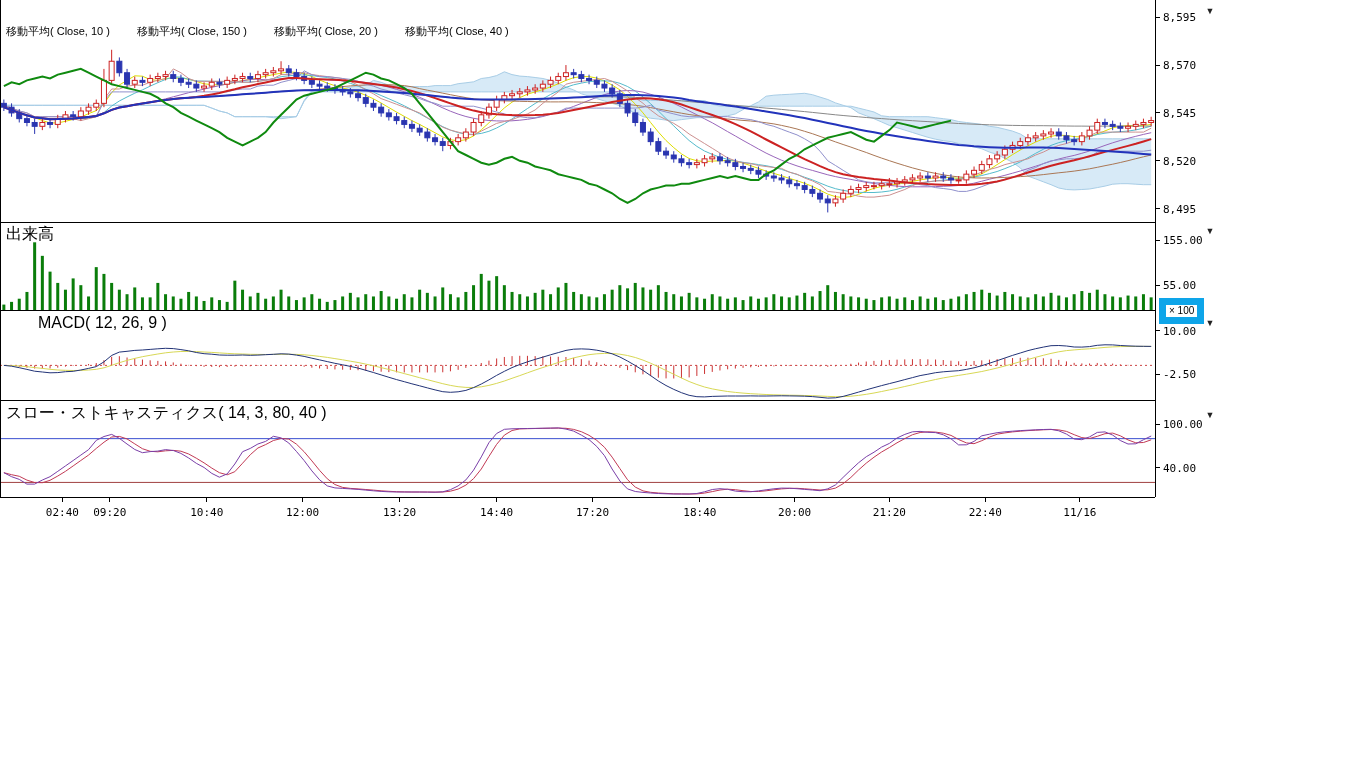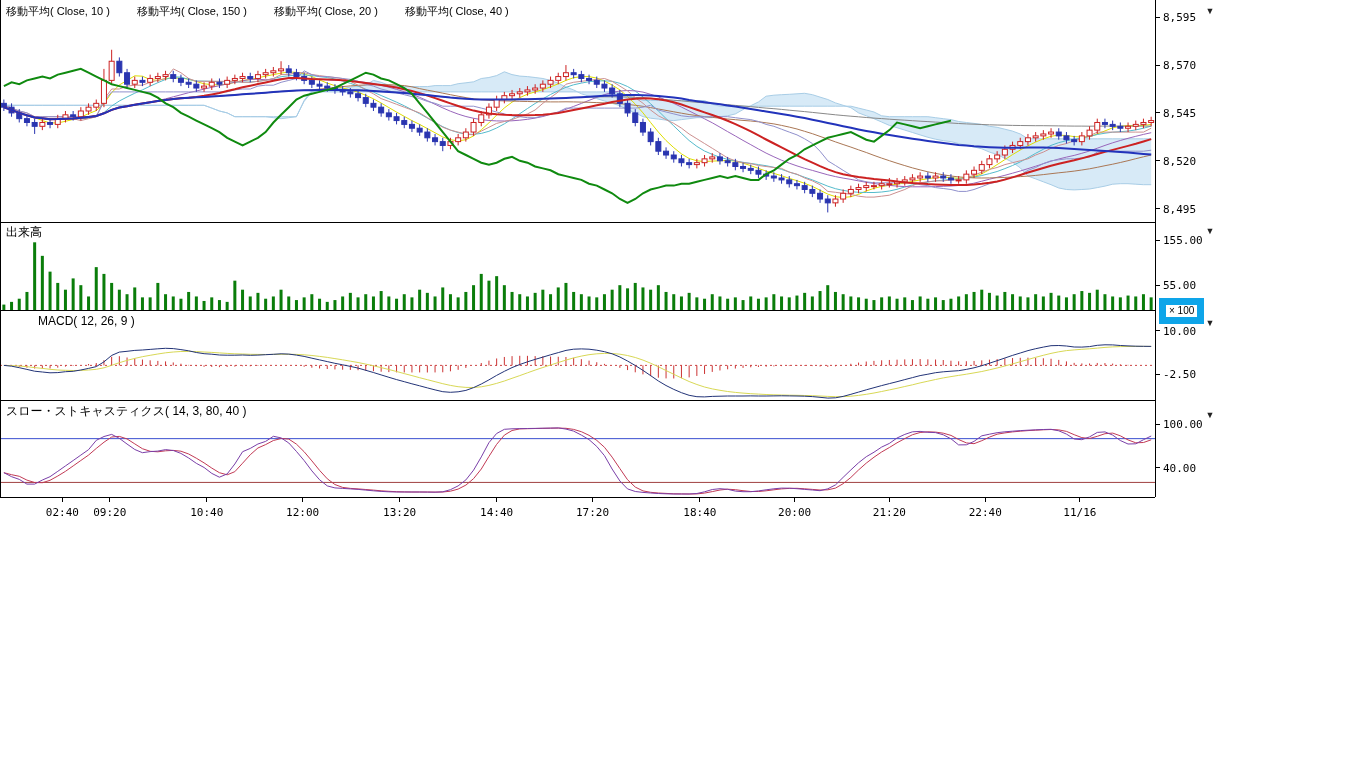--- a/index.html
+++ b/index.html
@@ -2,23 +2,23 @@
 <html><head>
 <meta charset="utf-8">
 <style>
   html,body{margin:0;padding:0;background:#ffffff;}
   .screen{position:relative;width:1366px;height:768px;background:#ffffff;overflow:hidden;
           font-family:"Liberation Sans","DejaVu Sans",sans-serif;color:#000;}
   #chart-svg{position:absolute;left:0;top:0;}
   #chart-svg text{font-family:"DejaVu Sans Mono","Liberation Mono",monospace;}
   .legend{position:absolute;left:6px;white-space:nowrap;font-size:11px;color:#000;z-index:5;}
   #legend-row-1{top:3px;}
-  #legend-row-2{top:4px;text-align:center;}
+  #legend-row-2{top:24px;text-align:center;}
   .legend span{margin-right:27px;}
-  .pane-label{position:absolute;left:6px;font-size:12px;color:#000;z-index:5;background:rgba(255,255,255,0.0);}
+  .pane-label{position:absolute;left:6px;font-size:16px;color:#000;z-index:5;background:rgba(255,255,255,0.0);}
   #volume-pane-label{top:224px;}
   #macd-pane-label{top:314px;margin-left:32px;}
   #stoch-pane-label{top:403px;}
   .pane-menu{position:absolute;left:1201px;width:18px;height:13px;padding:0;margin:0;border:none;
              background:transparent;font-size:9px;line-height:13px;color:#222;text-align:center;}
   #price-pane-menu{top:5px;}
   #volume-pane-menu{top:225px;}
   #macd-pane-menu{top:317px;}
   #stoch-pane-menu{top:409px;}
   .mult{position:absolute;left:1159px;top:298px;border:7px solid #0ea5e9;font-size:10px;

